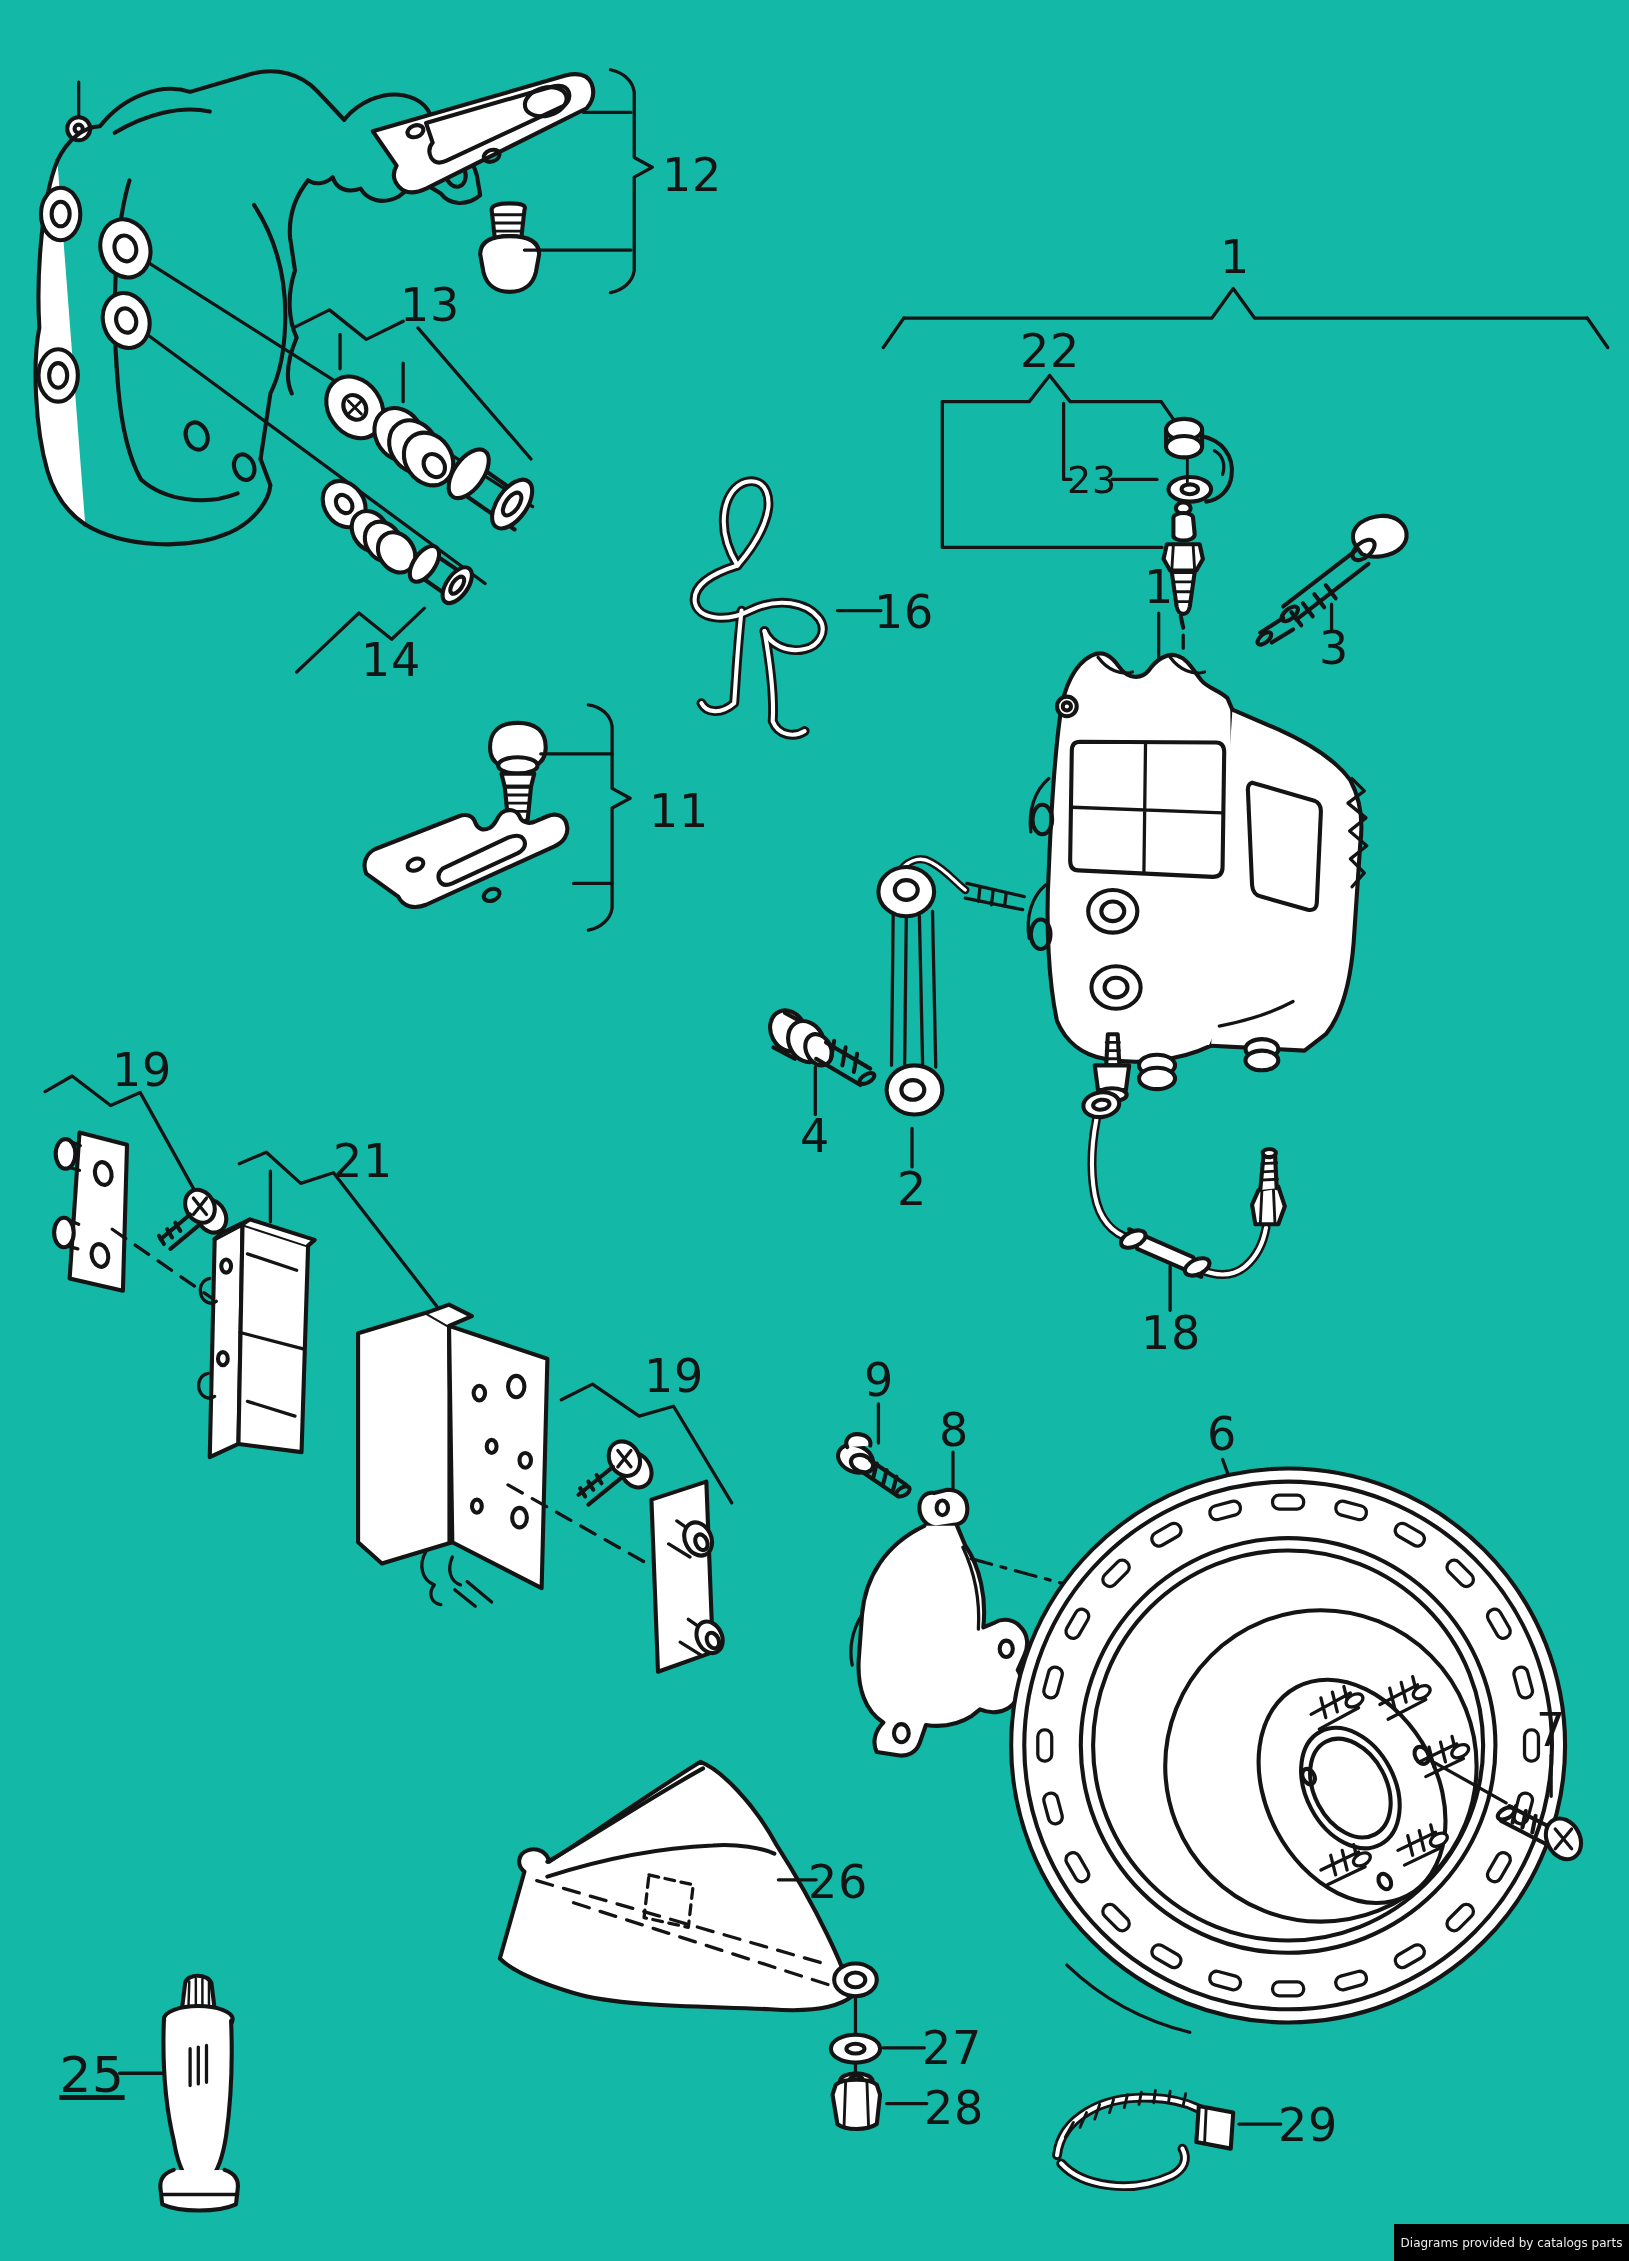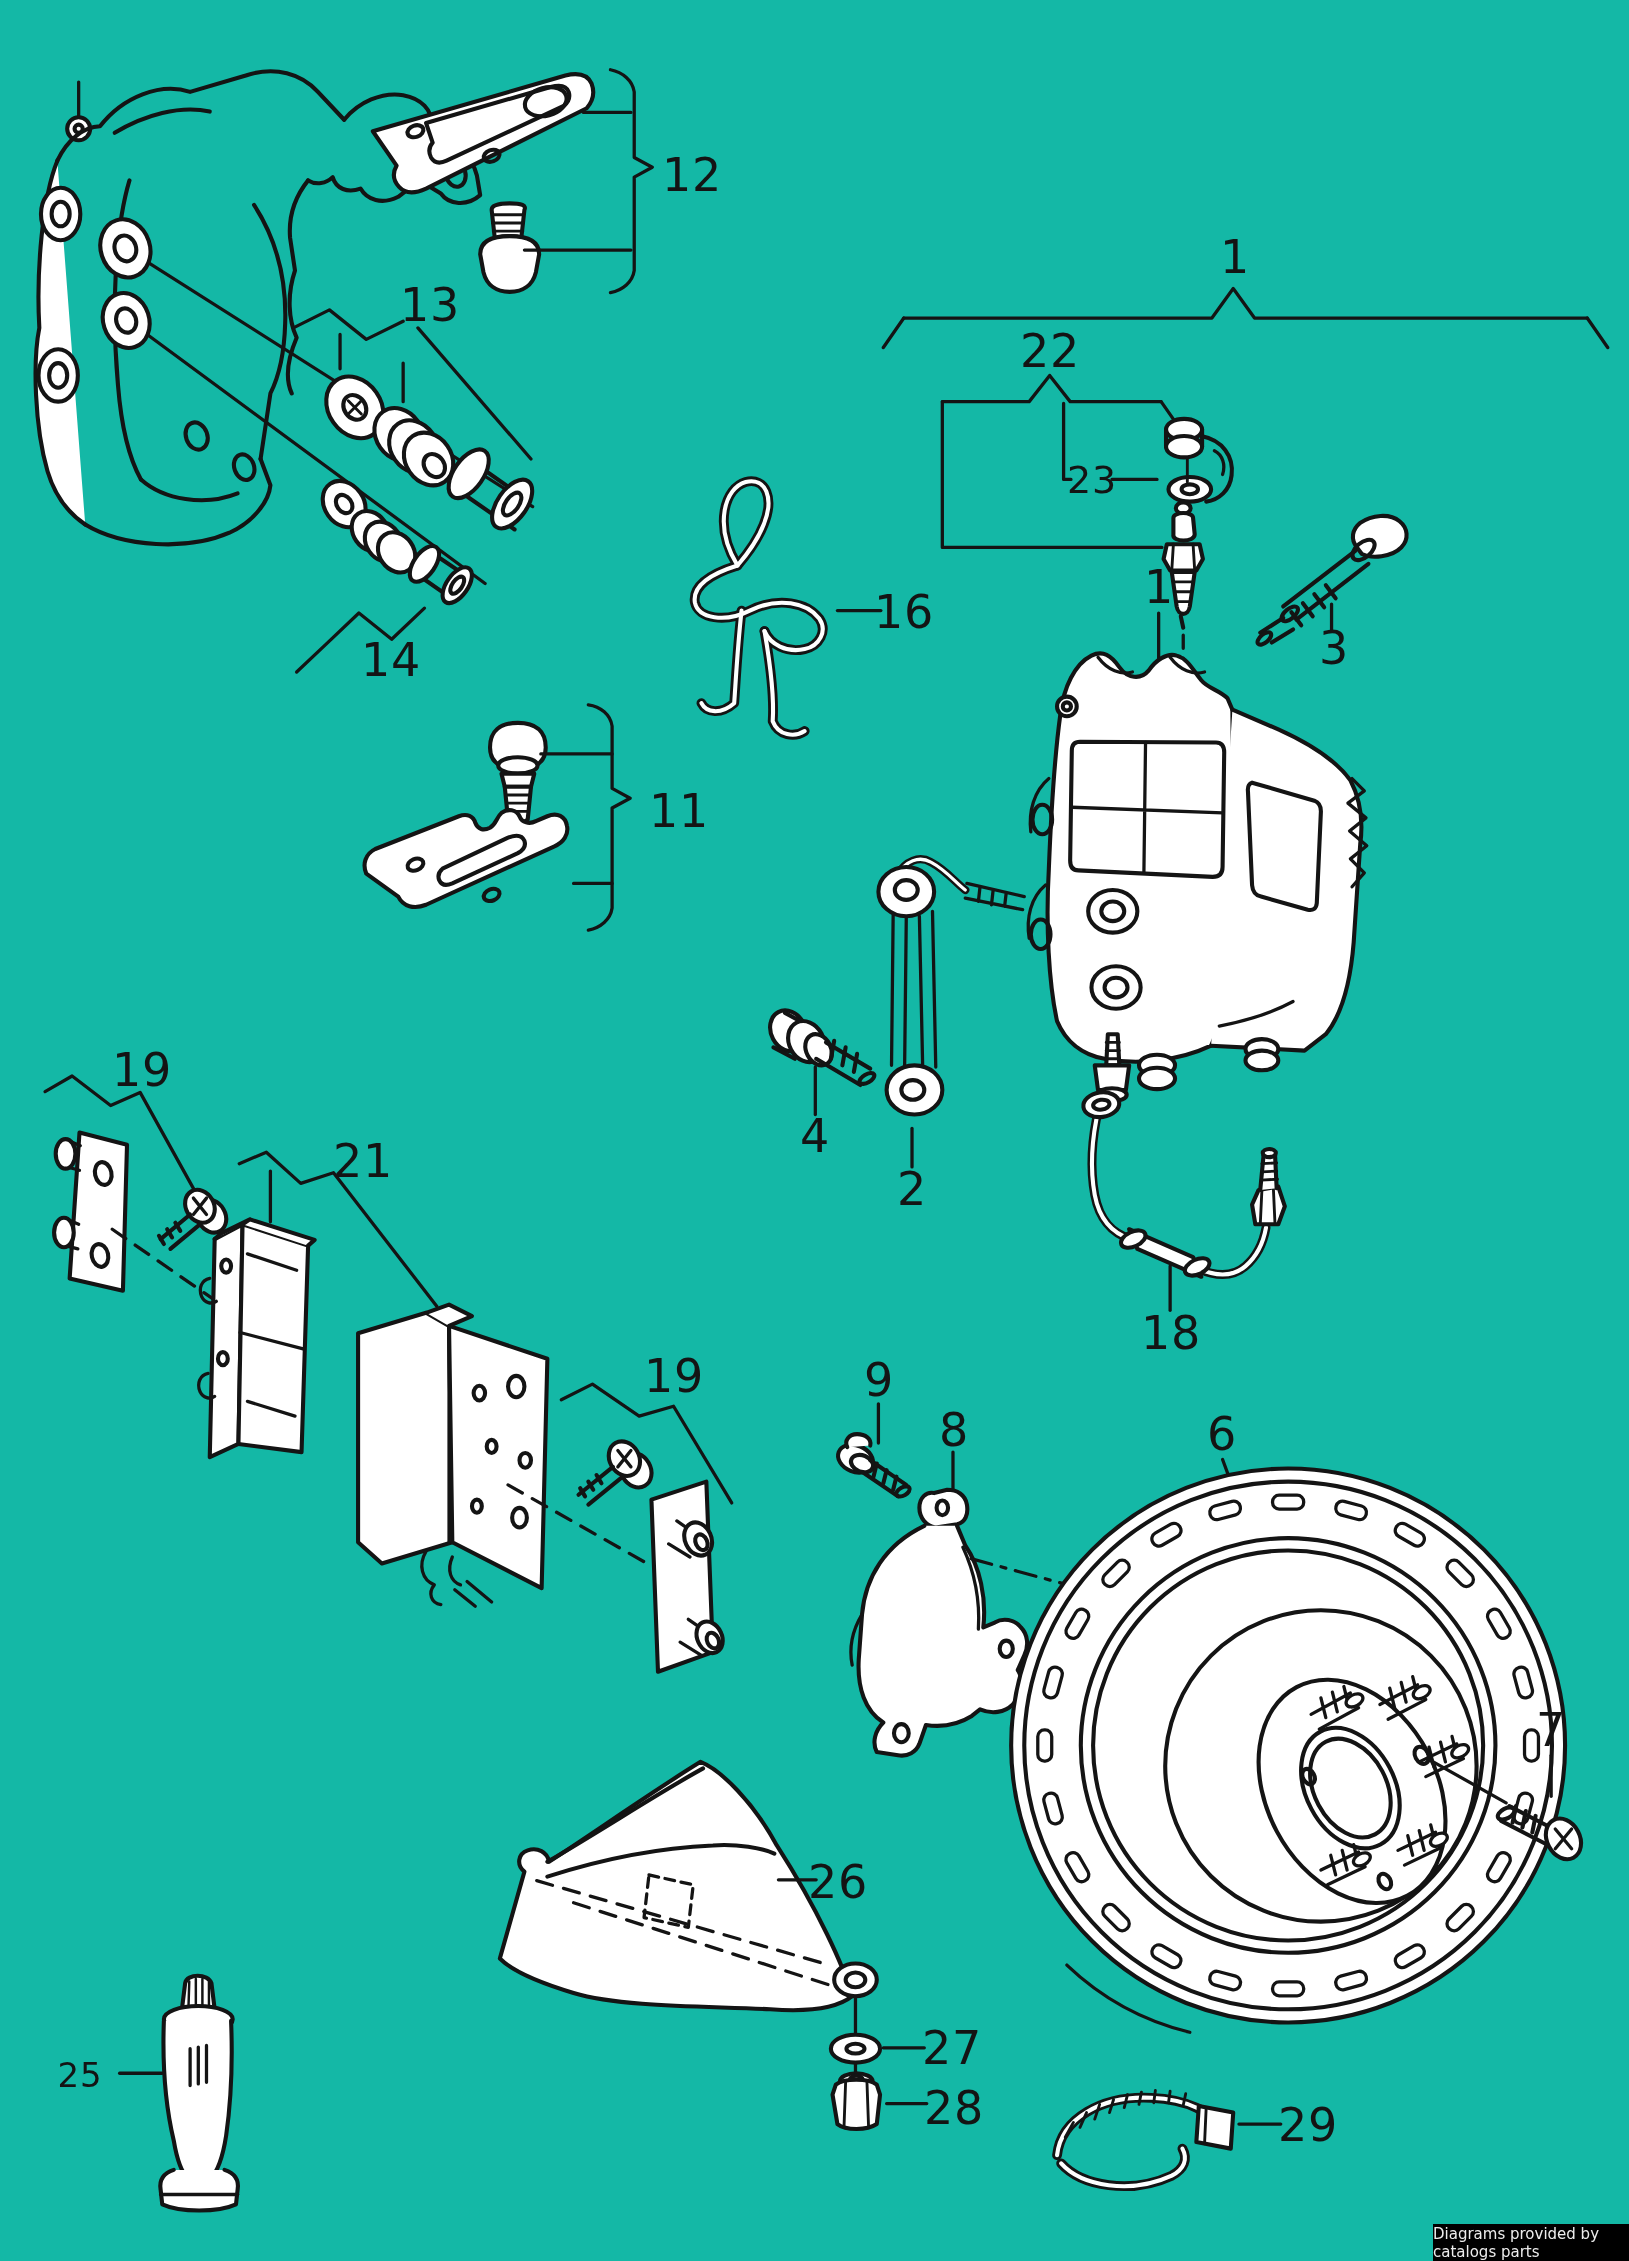--- a/index.html
+++ b/index.html
@@ -3,23 +3,23 @@
 <meta charset="utf-8">
 <style>
   html,body{margin:0;padding:0;background:#e8e8e8;}
   .stage{position:relative;width:1629px;height:2261px;background:#14b8a6;overflow:hidden;
          font-family:"DejaVu Sans", sans-serif;}
   .stage svg{position:absolute;left:0;top:0;}
   #labels{position:absolute;left:0;top:0;width:100%;height:100%;}
   .callout{position:absolute;transform:translate(-50%,-50%);color:#141414;
            font-family:"DejaVu Sans", sans-serif;font-weight:500;letter-spacing:0.8px;
            white-space:nowrap;line-height:1;}
-  .badge{position:absolute;right:0;bottom:0;width:196px;height:37px;background:#000;
+  .badge{position:absolute;right:0;bottom:0;width:235px;height:37px;background:#000;
          color:#ededed;display:flex;align-items:center;justify-content:center;
-         font-size:15px;font-family:"DejaVu Sans", sans-serif;}
+         font-size:12px;font-family:"DejaVu Sans", sans-serif;}
 </style>
 </head>
 <body>
 
 <div class="stage">
 <svg width="1629" height="2261" viewBox="0 0 1988 2759" stroke="#141414" fill="none" stroke-width="5" stroke-linecap="round" stroke-linejoin="round">
 
   <g>
     <path d="M96,100 L96,141" stroke-width="4"></path>
     <circle cx="96" cy="157" r="14" fill="#fff"></circle>
@@ -418,21 +418,21 @@
       <div class="callout" style="left: 912px; top: 1189px; font-size: 46px;">2</div>
       <div class="callout" style="left: 1171px; top: 1333px; font-size: 46px;">18</div>
       <div class="callout" style="left: 142px; top: 1070px; font-size: 46px;">19</div>
       <div class="callout" style="left: 363px; top: 1161px; font-size: 46px;">21</div>
       <div class="callout" style="left: 674px; top: 1376px; font-size: 46px;">19</div>
       <div class="callout" style="left: 879px; top: 1380px; font-size: 46px;">9</div>
       <div class="callout" style="left: 954px; top: 1430px; font-size: 46px;">8</div>
       <div class="callout" style="left: 1222px; top: 1434px; font-size: 46px;">6</div>
       <div class="callout" style="left: 1551px; top: 1730px; font-size: 46px;">7</div>
       <div class="callout" style="left: 838px; top: 1882px; font-size: 46px;">26</div>
-      <div class="callout" style="left: 80px; top: 2075px; font-size: 34px;">25</div>
+      <div class="callout" style="left: 92px; top: 2075px; font-size: 50px; text-decoration: underline;">25</div>
       <div class="callout" style="left: 952px; top: 2048px; font-size: 46px;">27</div>
       <div class="callout" style="left: 954px; top: 2108px; font-size: 46px;">28</div>
       <div class="callout" style="left: 1308px; top: 2125px; font-size: 46px;">29</div>
     </div>
 
   <div class="badge">
     <span>Diagrams provided by catalogs parts</span>
   </div>
 </div>
 

